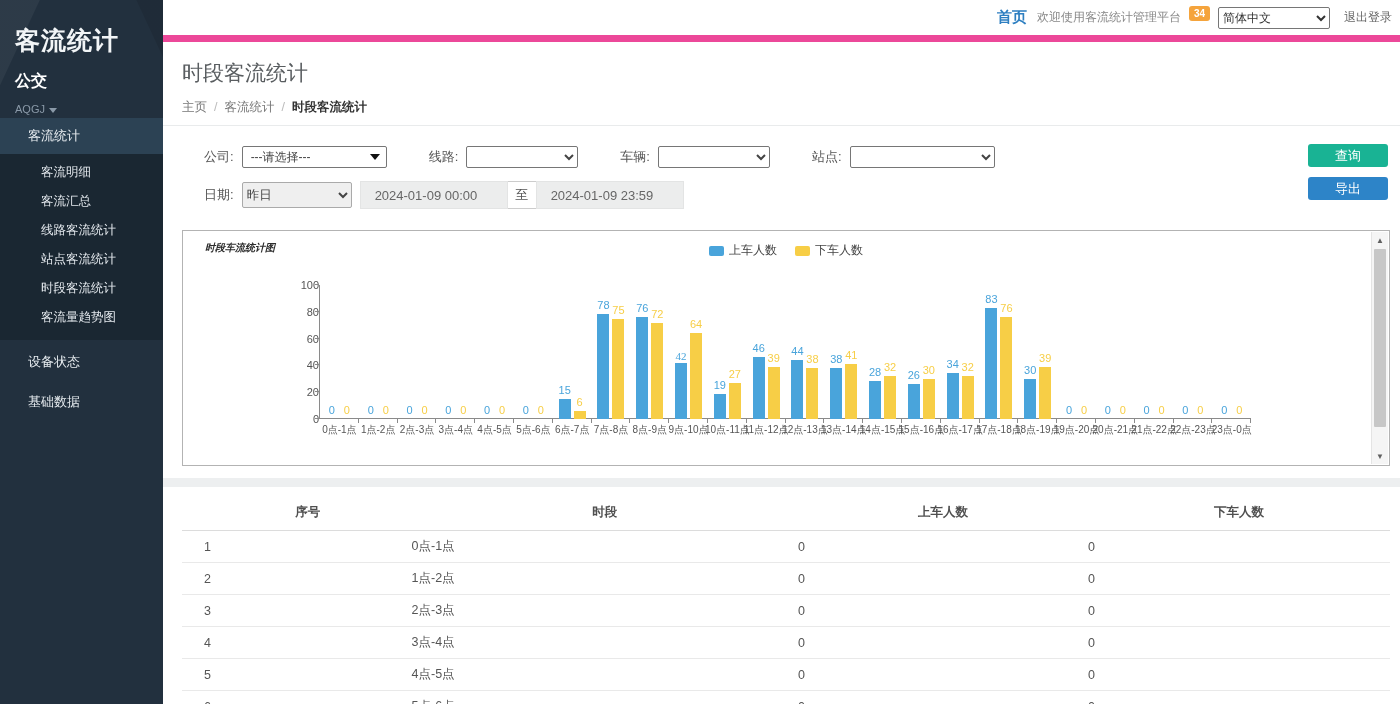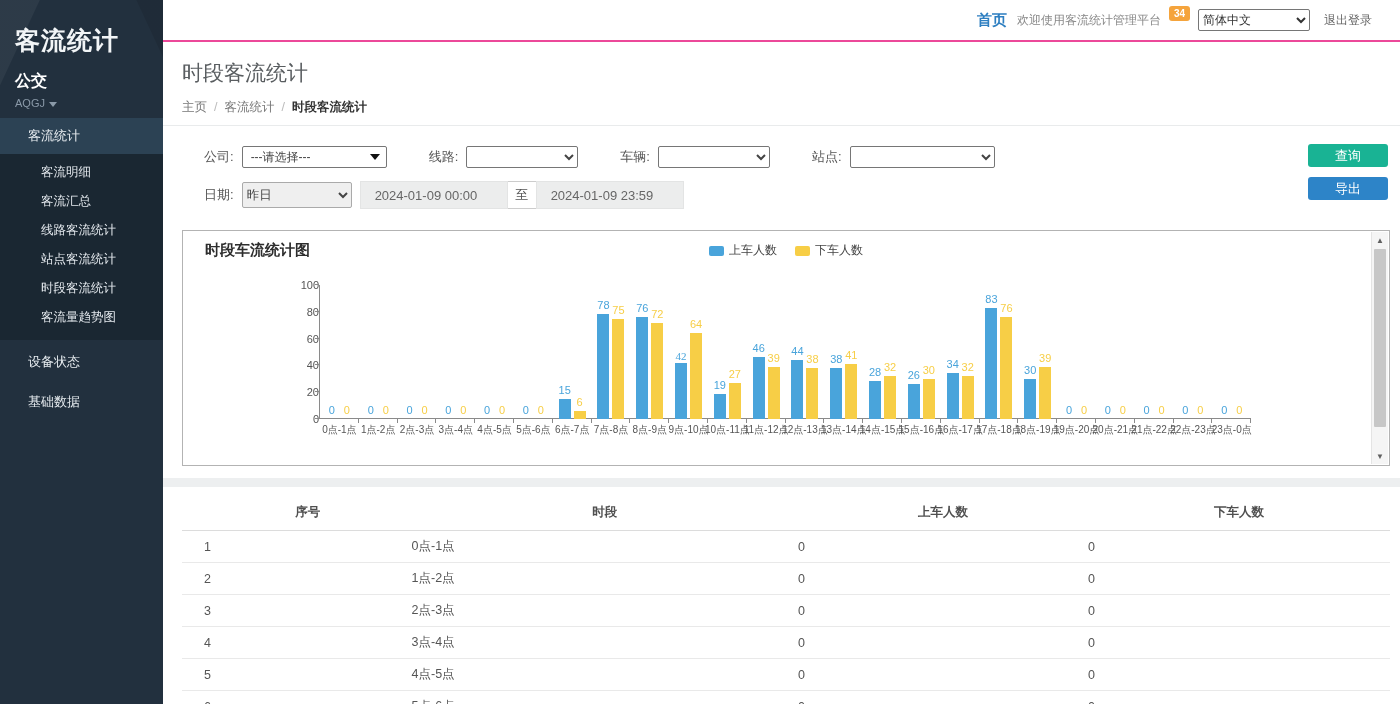--- a/index.html
+++ b/index.html
@@ -8,31 +8,31 @@
 
   
   .sidebar { width:163px; min-width:163px; height:704px; background:#22303e; color:#ecf0f1; position:relative; }
   .brand { height:118px; padding:16px 0 0 15px;
     background:
       linear-gradient(115deg, rgba(255,255,255,0.05) 18%, transparent 18.5%),
       linear-gradient(245deg, rgba(0,0,0,0.10) 12%, transparent 12.5%),
       #22303e; }
   .logo { font-size:25px; font-weight:bold; color:#f2f5f7; letter-spacing:1px; margin-top:8px; }
   .org { font-size:16px; font-weight:bold; margin-top:14px; color:#ffffff; }
-  .org-code { font-size:11px; color:#8a99a8; margin-top:5px; cursor:pointer; }
+  .org-code { font-size:11px; color:#8a99a8; margin-top:11px; cursor:pointer; }
   .org-code .caret { display:inline-block; margin-left:4px; width:0; height:0; border-left:4px solid transparent; border-right:4px solid transparent; border-top:5px solid #8a99a8; vertical-align:middle; }
   .nav-section { font-size:13px; color:#e8edf1; padding:9px 0 9px 28px; cursor:pointer; margin-top:4px; }
   .nav-section.active { background:#2c4254; margin-top:0; }
   .nav-sub { background:#1a2732; padding:4px 0 8px 0; }
   .nav-sub-item { font-size:12.5px; color:#e4e9ee; padding:6px 0 6px 41px; cursor:pointer; white-space:nowrap; }
 
   
   .right { flex:1; display:flex; flex-direction:column; background:#fff; overflow:hidden; }
 
-  .topbar { height:42px; min-height:42px; border-bottom:2px solid #ec4899; display:flex; align-items:center; justify-content:flex-end; padding-right:28px; background:#fff; }
+  .topbar { height:42px; min-height:42px; border-bottom:7px solid #ec4899; display:flex; align-items:center; justify-content:flex-end; padding-right:8px; background:#fff; }
   .home-link { color:#2e7fc1; font-size:15px; font-weight:bold; text-decoration:none; margin-right:10px; cursor:pointer; }
   .welcome { font-size:12px; color:#888; margin-right:8px; }
   .badge { background:#f5a43c; color:#fff; font-size:10px; font-weight:bold; padding:2px 5px; border-radius:3px; align-self:flex-start; margin-top:6px; margin-right:8px; }
   .lang-select { width:112px; height:22px; font-size:12px; color:#333; border:1px solid #767676; border-radius:2px; background:#fff; margin-right:14px; font-family:"Liberation Sans", sans-serif; }
   .logout { font-size:12px; color:#666; cursor:pointer; }
 
   .page-head { padding:17px 0 0 19px; border-bottom:1px solid #e9ebec; height:84px; min-height:84px; }
   .page-title { font-size:21px; font-weight:normal; color:#595d60; }
   .breadcrumb { margin-top:12px; font-size:12.5px; color:#999; }
   .breadcrumb .crumb { color:#777; cursor:pointer; }
@@ -52,21 +52,21 @@
   .date-select { width:110px; height:26px; border:1px solid #aaa; border-radius:2px; font-size:12.5px; color:#444; margin-right:8px; font-family:"Liberation Sans", sans-serif; }
   .date-input { width:148px; height:28px; background:#eceded; border:1px solid #e3e4e4; color:#666; font-size:13px; padding-left:14px; font-family:"Liberation Sans", sans-serif; }
   .date-addon { width:28px; height:28px; background:#fff; border:1px solid #ccc; border-left:none; border-right:none; display:flex; align-items:center; justify-content:center; font-size:13px; color:#555; }
   .action-btns { position:absolute; right:12px; top:18px; display:flex; flex-direction:column; gap:10px; }
   .btn { width:80px; height:23px; border:none; border-radius:3px; color:#fff; font-size:13px; cursor:pointer; font-family:"Liberation Sans", sans-serif; }
   .btn-query { background:#19b394; }
   .btn-export { background:#2d84c8; }
 
   
   .chart-card { margin:22px 10px 0 19px; height:236px; border:1px solid #b3b3b3; position:relative; background:#fff; overflow:hidden; }
-  .chart-title { position:absolute; top:10px; left:22px; font-size:15px; font-weight:bold; color:#2d2d2d; }
+  .chart-title { position:absolute; top:10px; left:22px; font-size:10px; font-weight:bold; color:#2d2d2d;font-style:italic; }
   .legend { position:absolute; top:11px; left:50%; transform:translateX(-50%); display:flex; gap:18px; align-items:center; }
   .legend-item { display:flex; align-items:center; gap:5px; cursor:pointer; }
   .legend-swatch { width:15px; height:10px; border-radius:2px; }
   .legend-label { font-size:12px; color:#444; }
 
   .chart-area { position:absolute; left:136px; top:54px; width:932px; height:134px; }
   .axis-x { position:absolute; left:0; right:0; bottom:0; height:1px; background:#8a8a8a; }
   .axis-y { position:absolute; left:0; top:0; bottom:0; width:1px; background:#8a8a8a; }
   .ytick { position:absolute; right:100%; width:34px; text-align:right; font-size:11px; color:#555; transform:translateY(50%); }
   .ytick-mark { position:absolute; left:-4px; width:4px; height:1px; background:#8a8a8a; }

